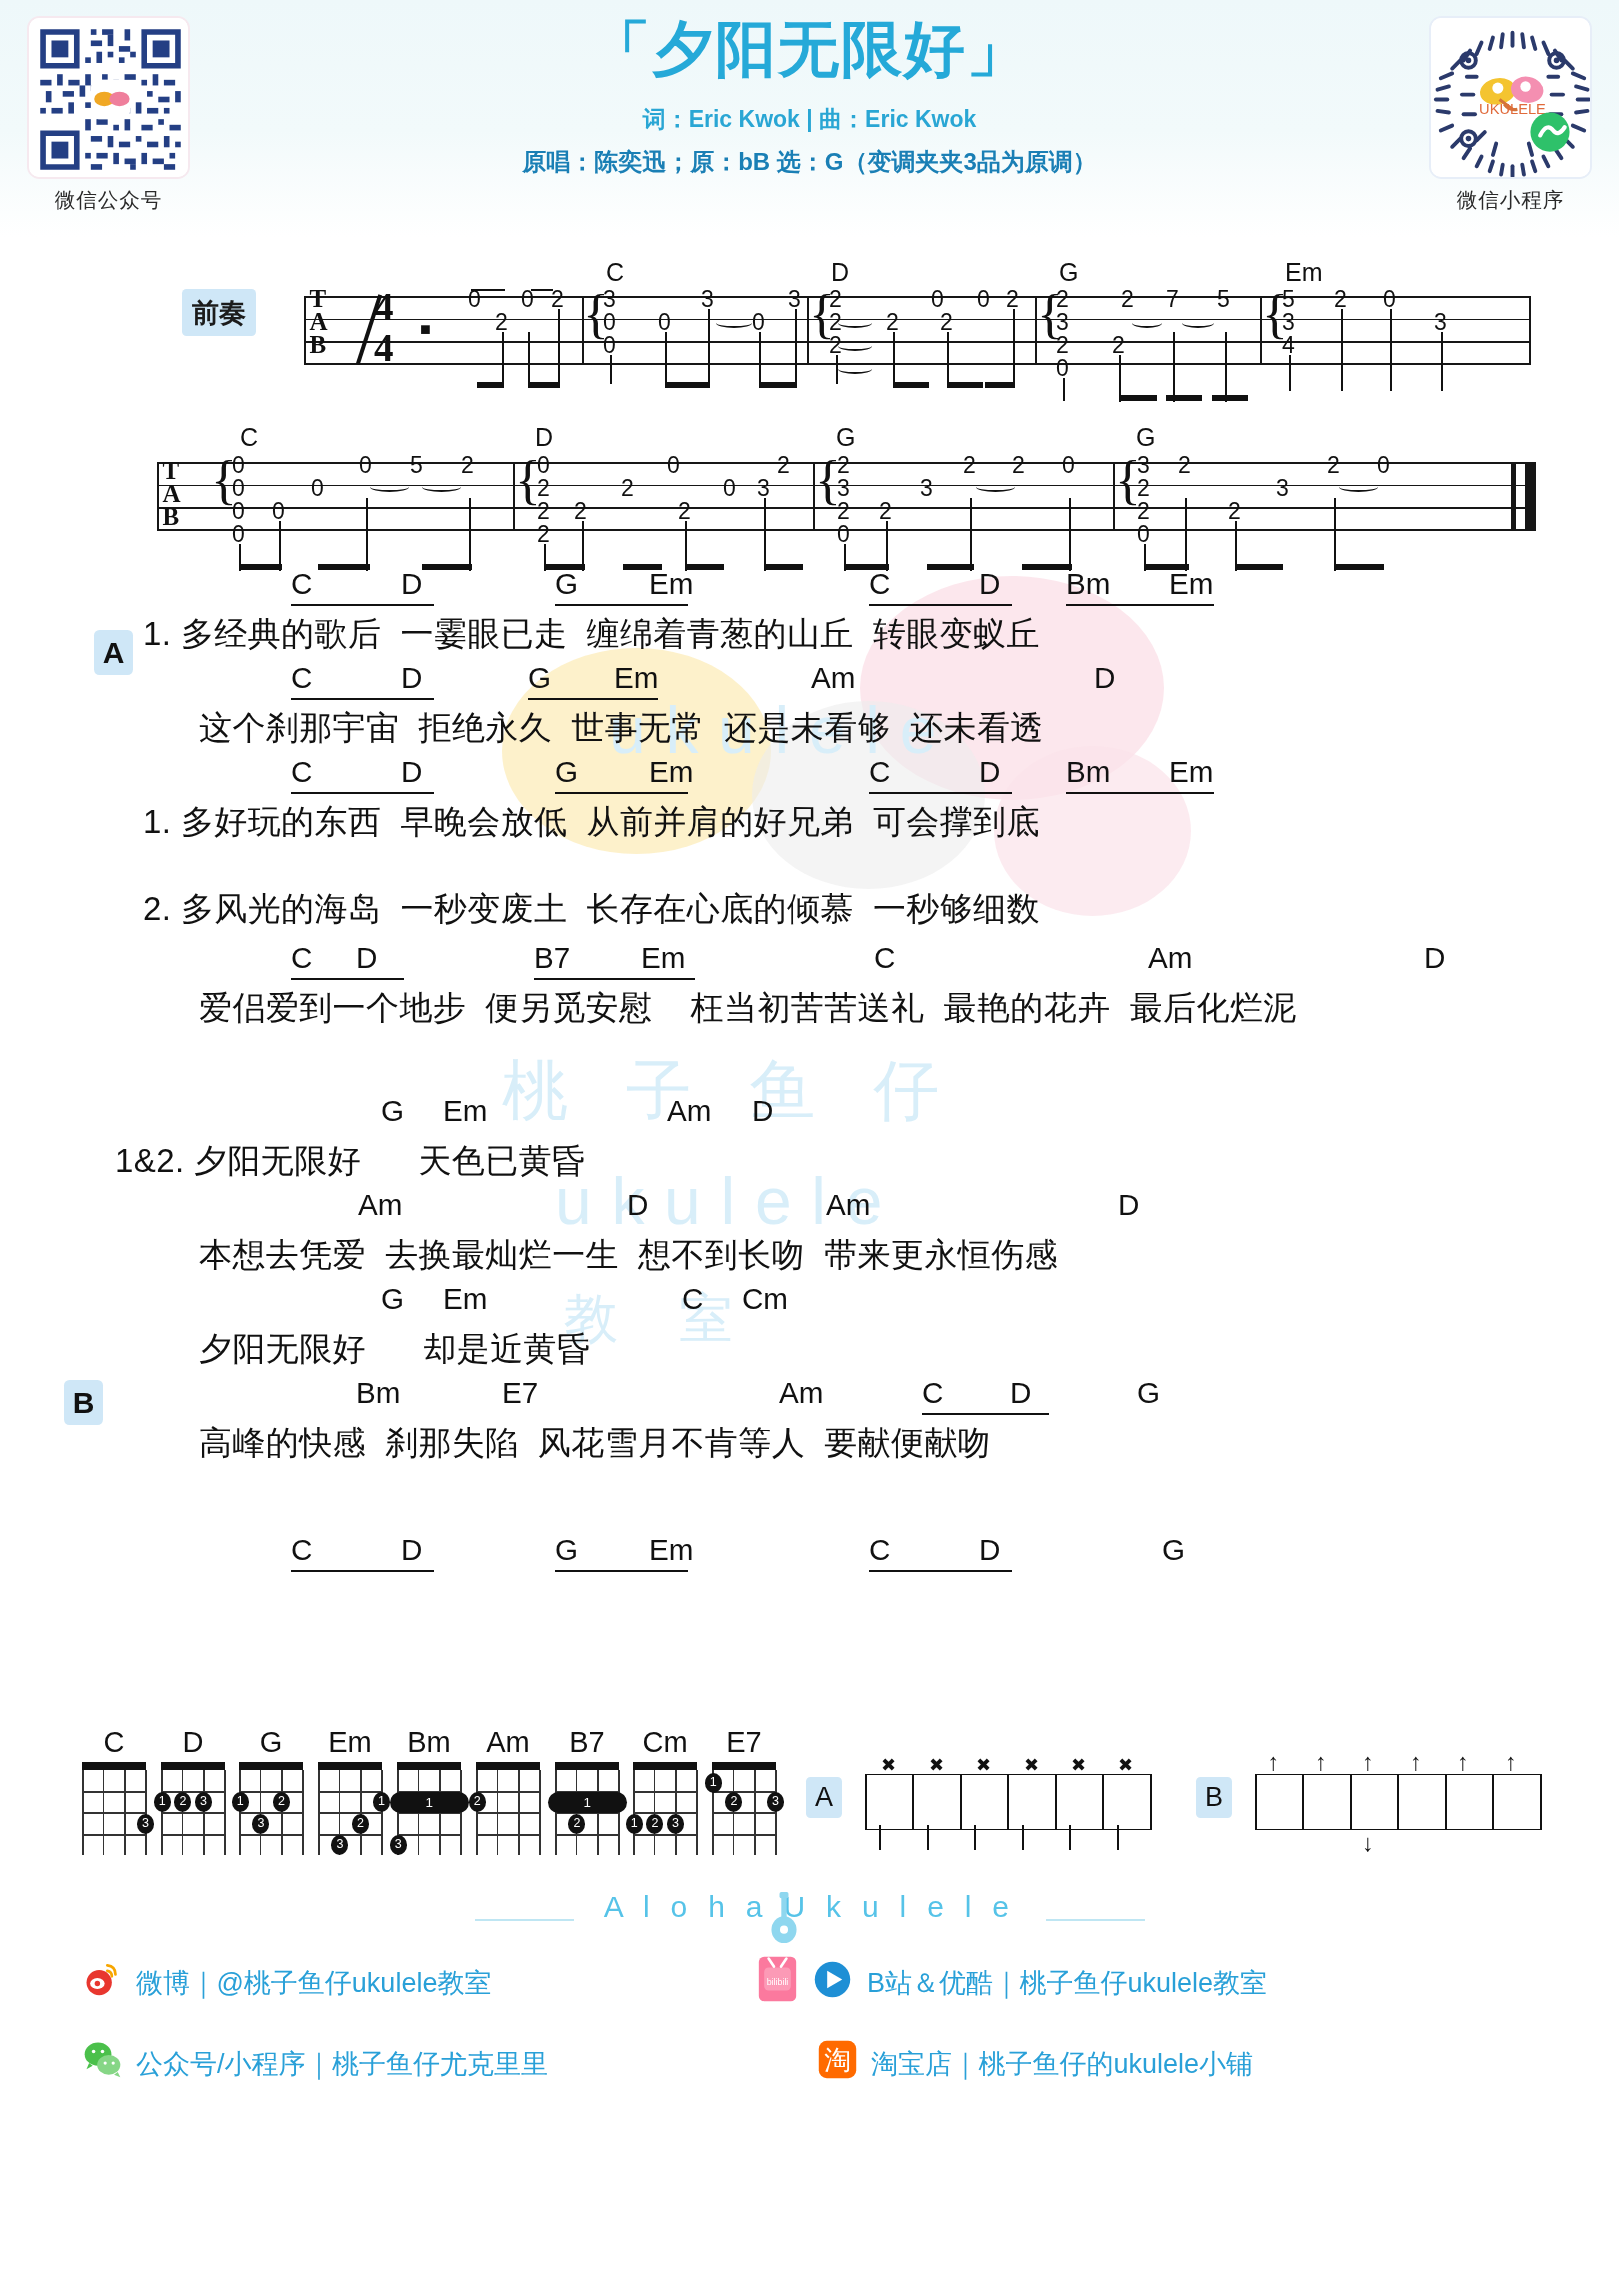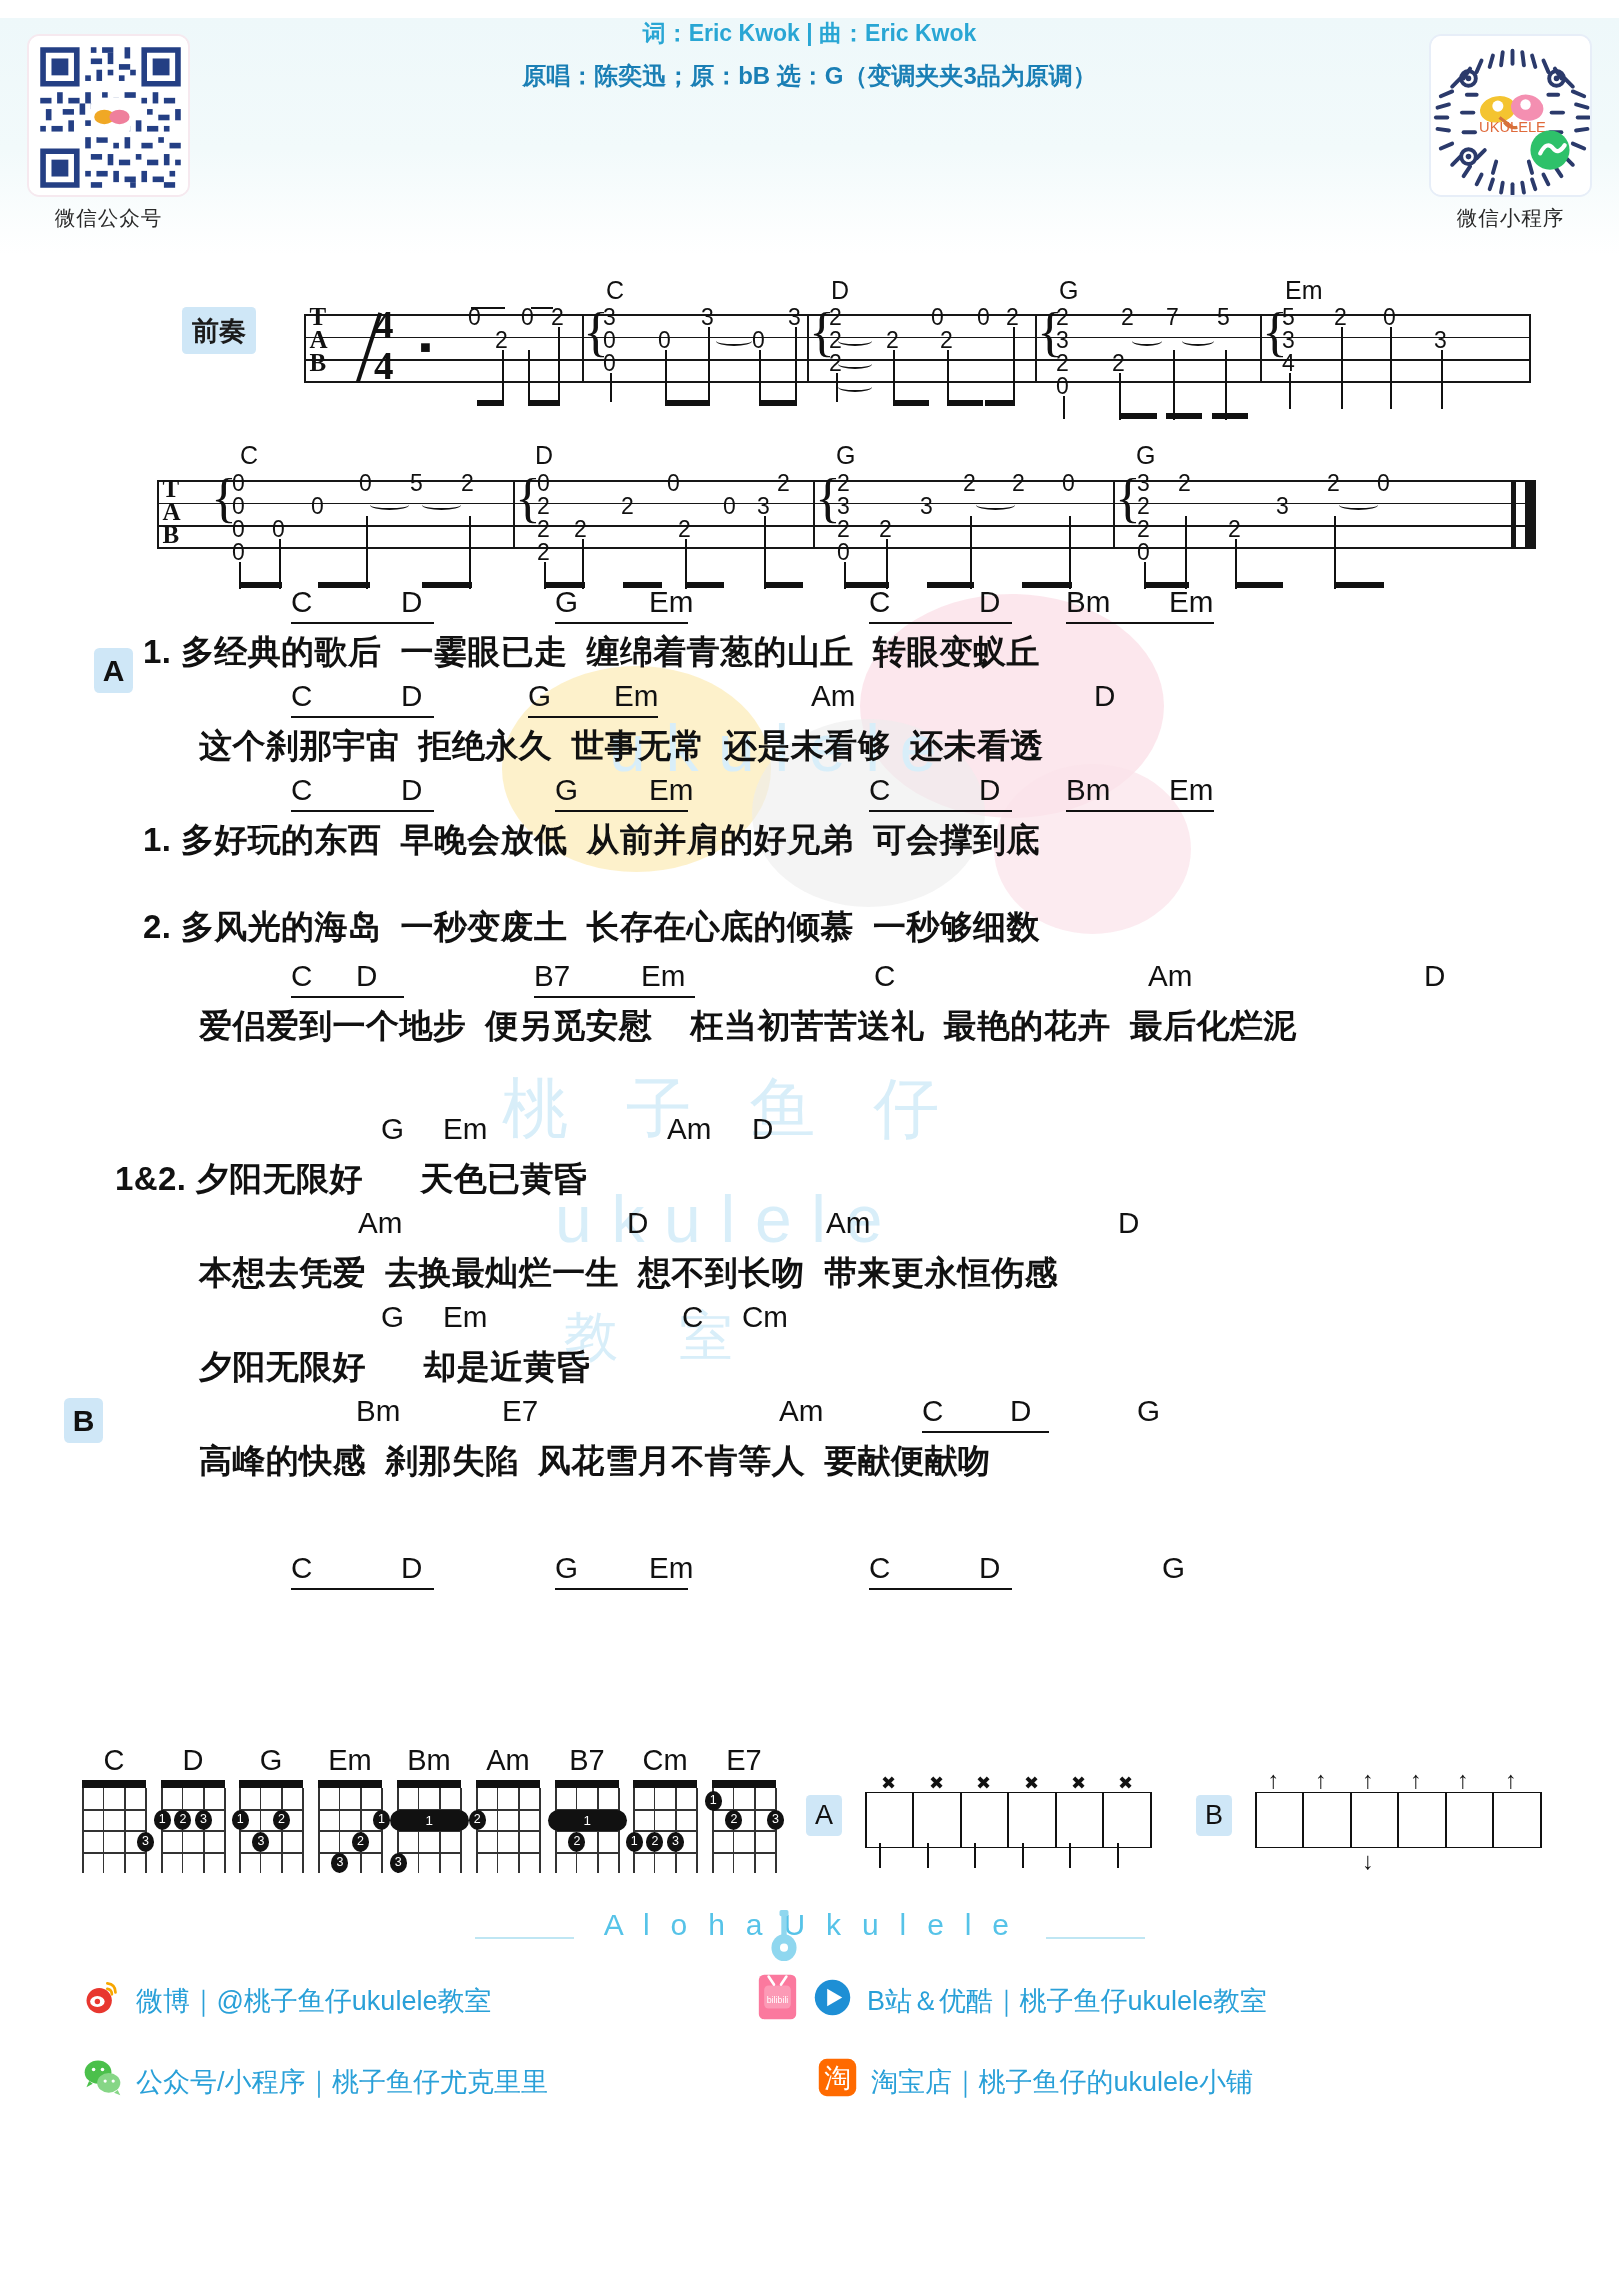--- a/index.html
+++ b/index.html
@@ -71,21 +71,21 @@
 
   
   .lyrics { position: relative; padding: 0 0 0 0; }
   .sectionbadge {
     position: absolute; width: 39px; height: 45px;
     background: #cfe7f7; border-radius: 5.4px;
     font-size: 30px; font-weight: 600; color: #111;
     text-align: center; line-height: 45px;
   }
   .crow { position: relative; height: 38px; }
-  .lrow { position: relative; height: 56px; font-weight: bold; }
+  .lrow { position: relative; height: 56px; }
   .ch {
     position: absolute; font-size: 29.6px; color: #111; font-weight: 500;
     font-family: "Liberation Sans", sans-serif; white-space: nowrap;
   }
   .ch.u { border-bottom: 2.7px solid #111; padding-bottom: 2.7px; }
   .ly {
     position: absolute; font-size: 33px; color: #111; white-space: pre;
     font-family: "Liberation Sans", sans-serif; letter-spacing: 0.4px;
   }
 
@@ -289,20 +289,21 @@
           <circle cx="58" cy="42" r="3.2" fill="#fff"></circle>
         <path d="M42 50 l8 6 M45 53 q3 4 8 3" stroke="#d4733a" stroke-width="2" fill="none"></path>
         <text x="50" y="59" font-size="9" fill="#e06a3b" text-anchor="middle" font-family="sans-serif">UKULELE</text>
         <circle cx="73" cy="70" r="12" fill="#2ec16a"></circle>
         <path d="M67 72 q4 -8 8 -3 q3 4 7 -2" stroke="#fff" stroke-width="2.6" fill="none" stroke-linecap="round"></path>
       </svg>
     </div>
     <div class="qr-label">微信小程序</div>
   </div>
 
+  <div class="title">「夕阳无限好」</div>
   <div class="sub1">词：Eric Kwok | 曲：Eric Kwok</div>
   <div class="sub2">原唱：陈奕迅；原：bB 选：G（变调夹夹3品为原调）</div>
 </div>
 
 <div class="tabwrap">
 
   <div class="tabline">
     <div class="preludelabel">前奏</div>
 
     <div class="chordlbl" style="left:606px; top:14.3px;">C</div>

